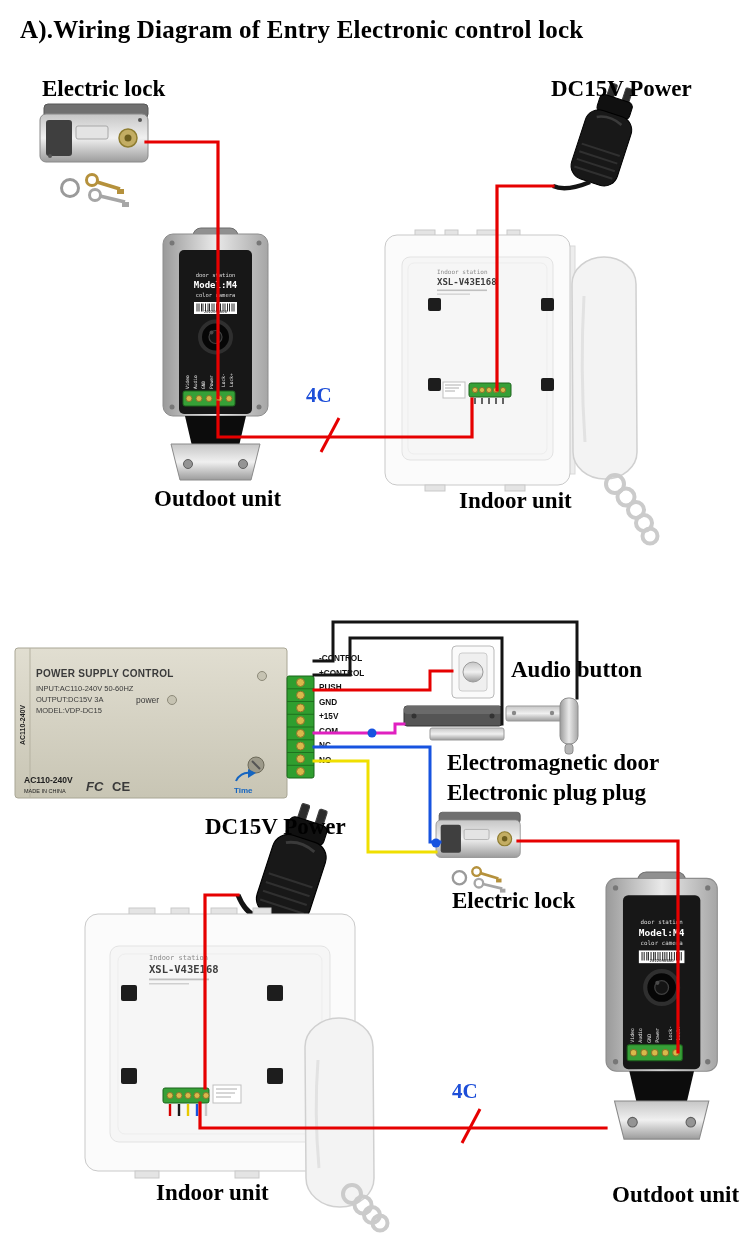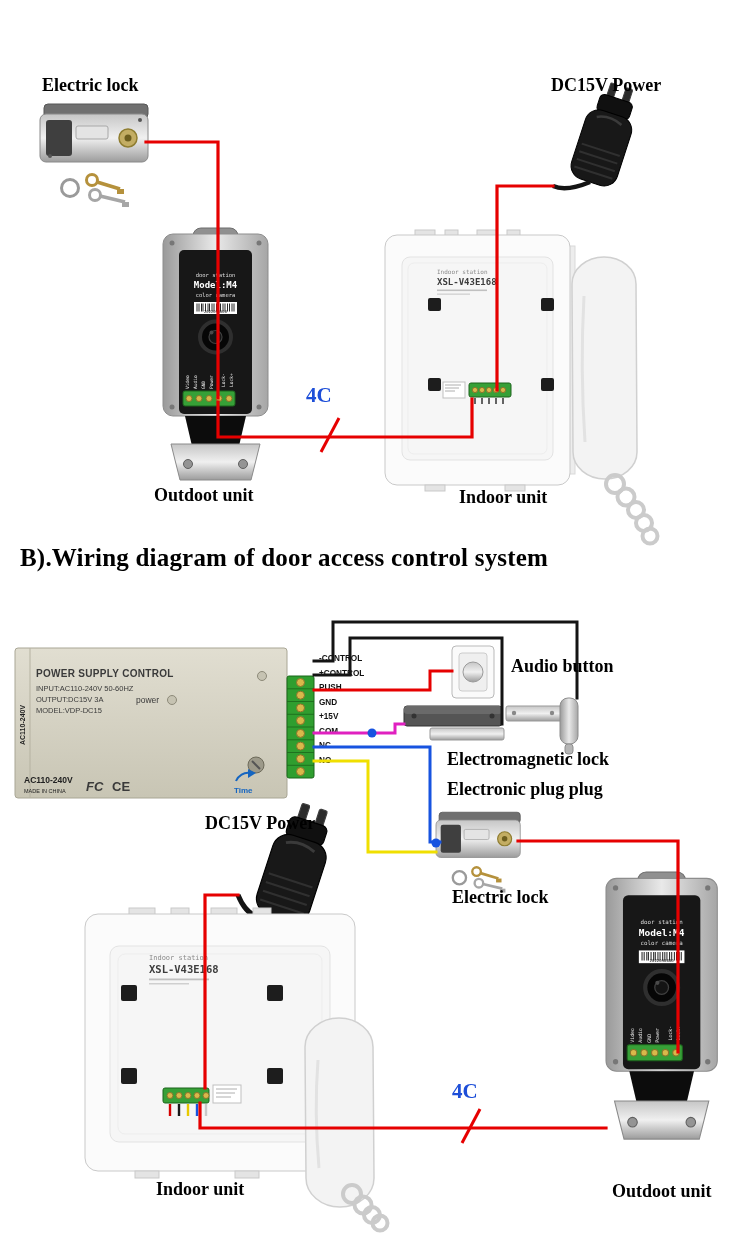--- a/index.html
+++ b/index.html
@@ -2,21 +2,21 @@
 <html><head>
 <meta charset="utf-8">
 <style>
   *{margin:0;padding:0;box-sizing:border-box}
   html,body{background:#fff}
   body{font-family:"Liberation Sans",sans-serif}
   .canvas{position:relative;width:750px;height:1234px;background:#ffffff;overflow:hidden}
   .svg-layer{position:absolute;left:0;top:0;width:750px;height:1234px}
   .lbl{position:absolute;font-family:"Liberation Serif",serif;font-weight:bold;color:#000;white-space:nowrap;line-height:1.1}
   .lbl.title{font-size:25px;letter-spacing:.2px}
-  .lbl.device{font-size:18px}
+  .lbl.device{font-size:23px}
   .lbl.tag{font-size:21px;color:#1d4ed8}
 </style>
 </head>
 <body>
 
 <div class="canvas">
 
 <svg class="svg-layer" width="750" height="1234" viewBox="0 0 750 1234" xmlns="http://www.w3.org/2000/svg">
   <defs>
     <linearGradient id="metalH" x1="0" y1="0" x2="1" y2="0">
@@ -346,29 +346,29 @@
     <path d="M238,895 L205,895 L205,1088" stroke="#e60000" stroke-width="3.2"></path>
     <path d="M200,1103 L200,1128 L606,1128" stroke="#e60000" stroke-width="3.2"></path>
     <path d="M518,841 L678,841 L678,1052" stroke="#e60000" stroke-width="3.2"></path>
   </g>
   <circle cx="372" cy="733" r="4.5" fill="#1753e0"></circle>
   <circle cx="436" cy="843" r="4.5" fill="#1753e0"></circle>
   <line x1="321" y1="452" x2="339" y2="418" stroke="#e60000" stroke-width="3"></line>
   <line x1="462" y1="1143" x2="480" y2="1109" stroke="#e60000" stroke-width="3"></line>
 </svg>
 
+<div class="lbl title" style="left:20px;top:16px">A).Wiring Diagram of Entry Electronic control lock</div>
 <div class="lbl device" style="left:42px;top:76px">Electric lock</div>
 <div class="lbl device" style="left:551px;top:76px">DC15V Power</div>
 <div class="lbl device" style="left:154px;top:486px">Outdoot unit</div>
 <div class="lbl device" style="left:459px;top:488px">Indoor unit</div>
 <div class="lbl tag" style="left:306px;top:384px">4C</div>
 
-<div class="lbl title" style="left:20px;top:544px">B).Wiring diagram of door access control system</div>
 <div class="lbl device" style="left:511px;top:657px">Audio button</div>
-<div class="lbl device" style="left:447px;top:750px">Electromagnetic lock</div>
+<div class="lbl device" style="left:447px;top:750px">Electromagnetic door</div>
 <div class="lbl device" style="left:447px;top:780px">Electronic plug plug</div>
 <div class="lbl device" style="left:205px;top:814px">DC15V Power</div>
 <div class="lbl device" style="left:452px;top:888px">Electric lock</div>
 <div class="lbl device" style="left:156px;top:1180px">Indoor unit</div>
 <div class="lbl device" style="left:612px;top:1182px">Outdoot unit</div>
 <div class="lbl tag" style="left:452px;top:1080px">4C</div>
 
 </div>
 
 </body></html>

